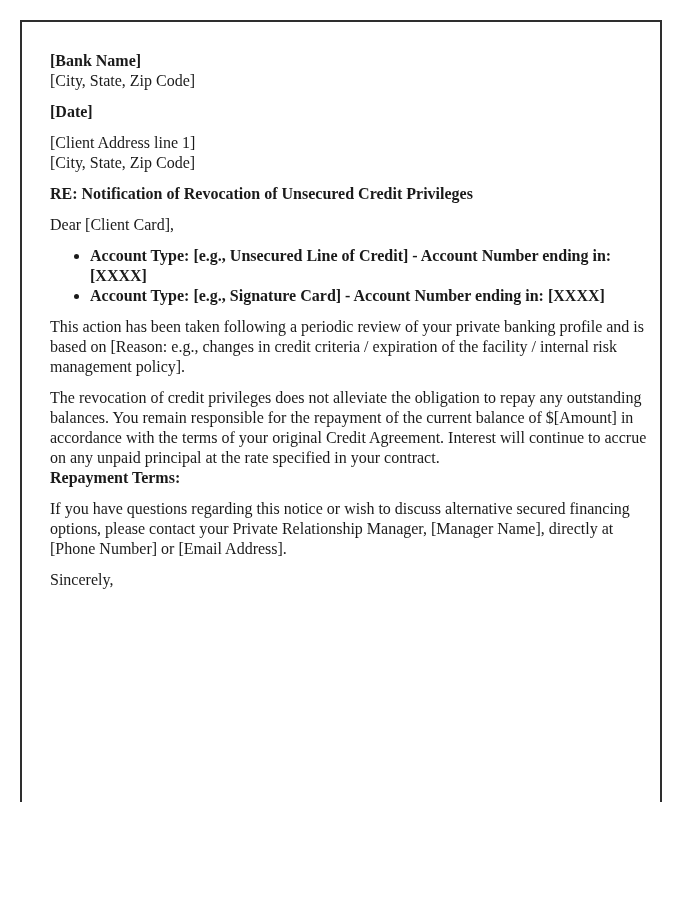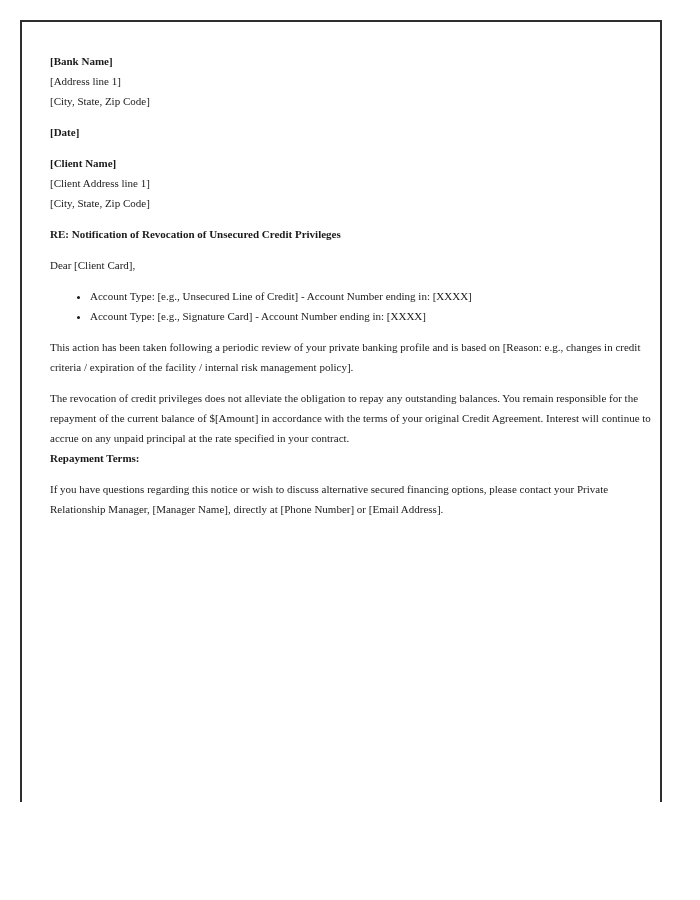--- a/index.html
+++ b/index.html
@@ -6,21 +6,21 @@
     margin: 0;
     padding: 0;
     background: #ffffff;
   }
   .page {
     position: relative;
     width: 700px;
     height: 900px;
     background: #ffffff;
     font-family: "Liberation Serif", "DejaVu Serif", serif;
-    font-size: 11px;
+    font-size: 16px;
     line-height: 20px;
     color: #1a1a1a;
     overflow: hidden;
   }
   .letter-box {
     position: absolute;
     left: 20px;
     top: 20px;
     width: 642px;
     height: 782px;
@@ -37,42 +37,41 @@
   .line {
     margin: 0;
   }
   .bold {
     font-weight: bold;
   }
   ul.accounts {
     margin: 11px 0;
     padding-left: 40px;
     list-style-type: disc;
+    font-weight: bold;
   }
   ul.accounts li {
     margin: 0;
     padding: 0;
   }
 </style>
 </head>
 <body>
 
 <div class="page">
   <div class="letter-box">
 
     <div class="block">
       <div class="line bold">[Bank Name]</div>
-      <div class="line">[Address line 1]</div>
       <div class="line">[City, State, Zip Code]</div>
     </div>
 
     <div class="block bold">[Date]</div>
 
     <div class="block">
-      <div class="line bold">[Client Name]</div>
       <div class="line">[Client Address line 1]</div>
       <div class="line">[City, State, Zip Code]</div>
     </div>
 
     <div class="block bold">RE: Notification of Revocation of Unsecured Credit Privileges</div>
 
     <div class="block">Dear [Client Card],</div>
 
 
     <ul class="accounts">
@@ -83,15 +82,16 @@
 
     <div class="block">This action has been taken following a periodic review of your private banking profile and is based on [Reason: e.g., changes in credit criteria / expiration of the facility / internal risk management policy].</div>
 
     <div class="block">
       <div class="line">The revocation of credit privileges does not alleviate the obligation to repay any outstanding balances. You remain responsible for the repayment of the current balance of $[Amount] in accordance with the terms of your original Credit Agreement. Interest will continue to accrue on any unpaid principal at the rate specified in your contract.</div>
       <div class="line bold">Repayment Terms:</div>
     </div>
 
     <div class="block">If you have questions regarding this notice or wish to discuss alternative secured financing options, please contact your Private Relationship Manager, [Manager Name], directly at [Phone Number] or [Email Address].</div>
 
+    <div class="block">Sincerely,</div>
 
   </div>
 </div>
 
 </body></html>

